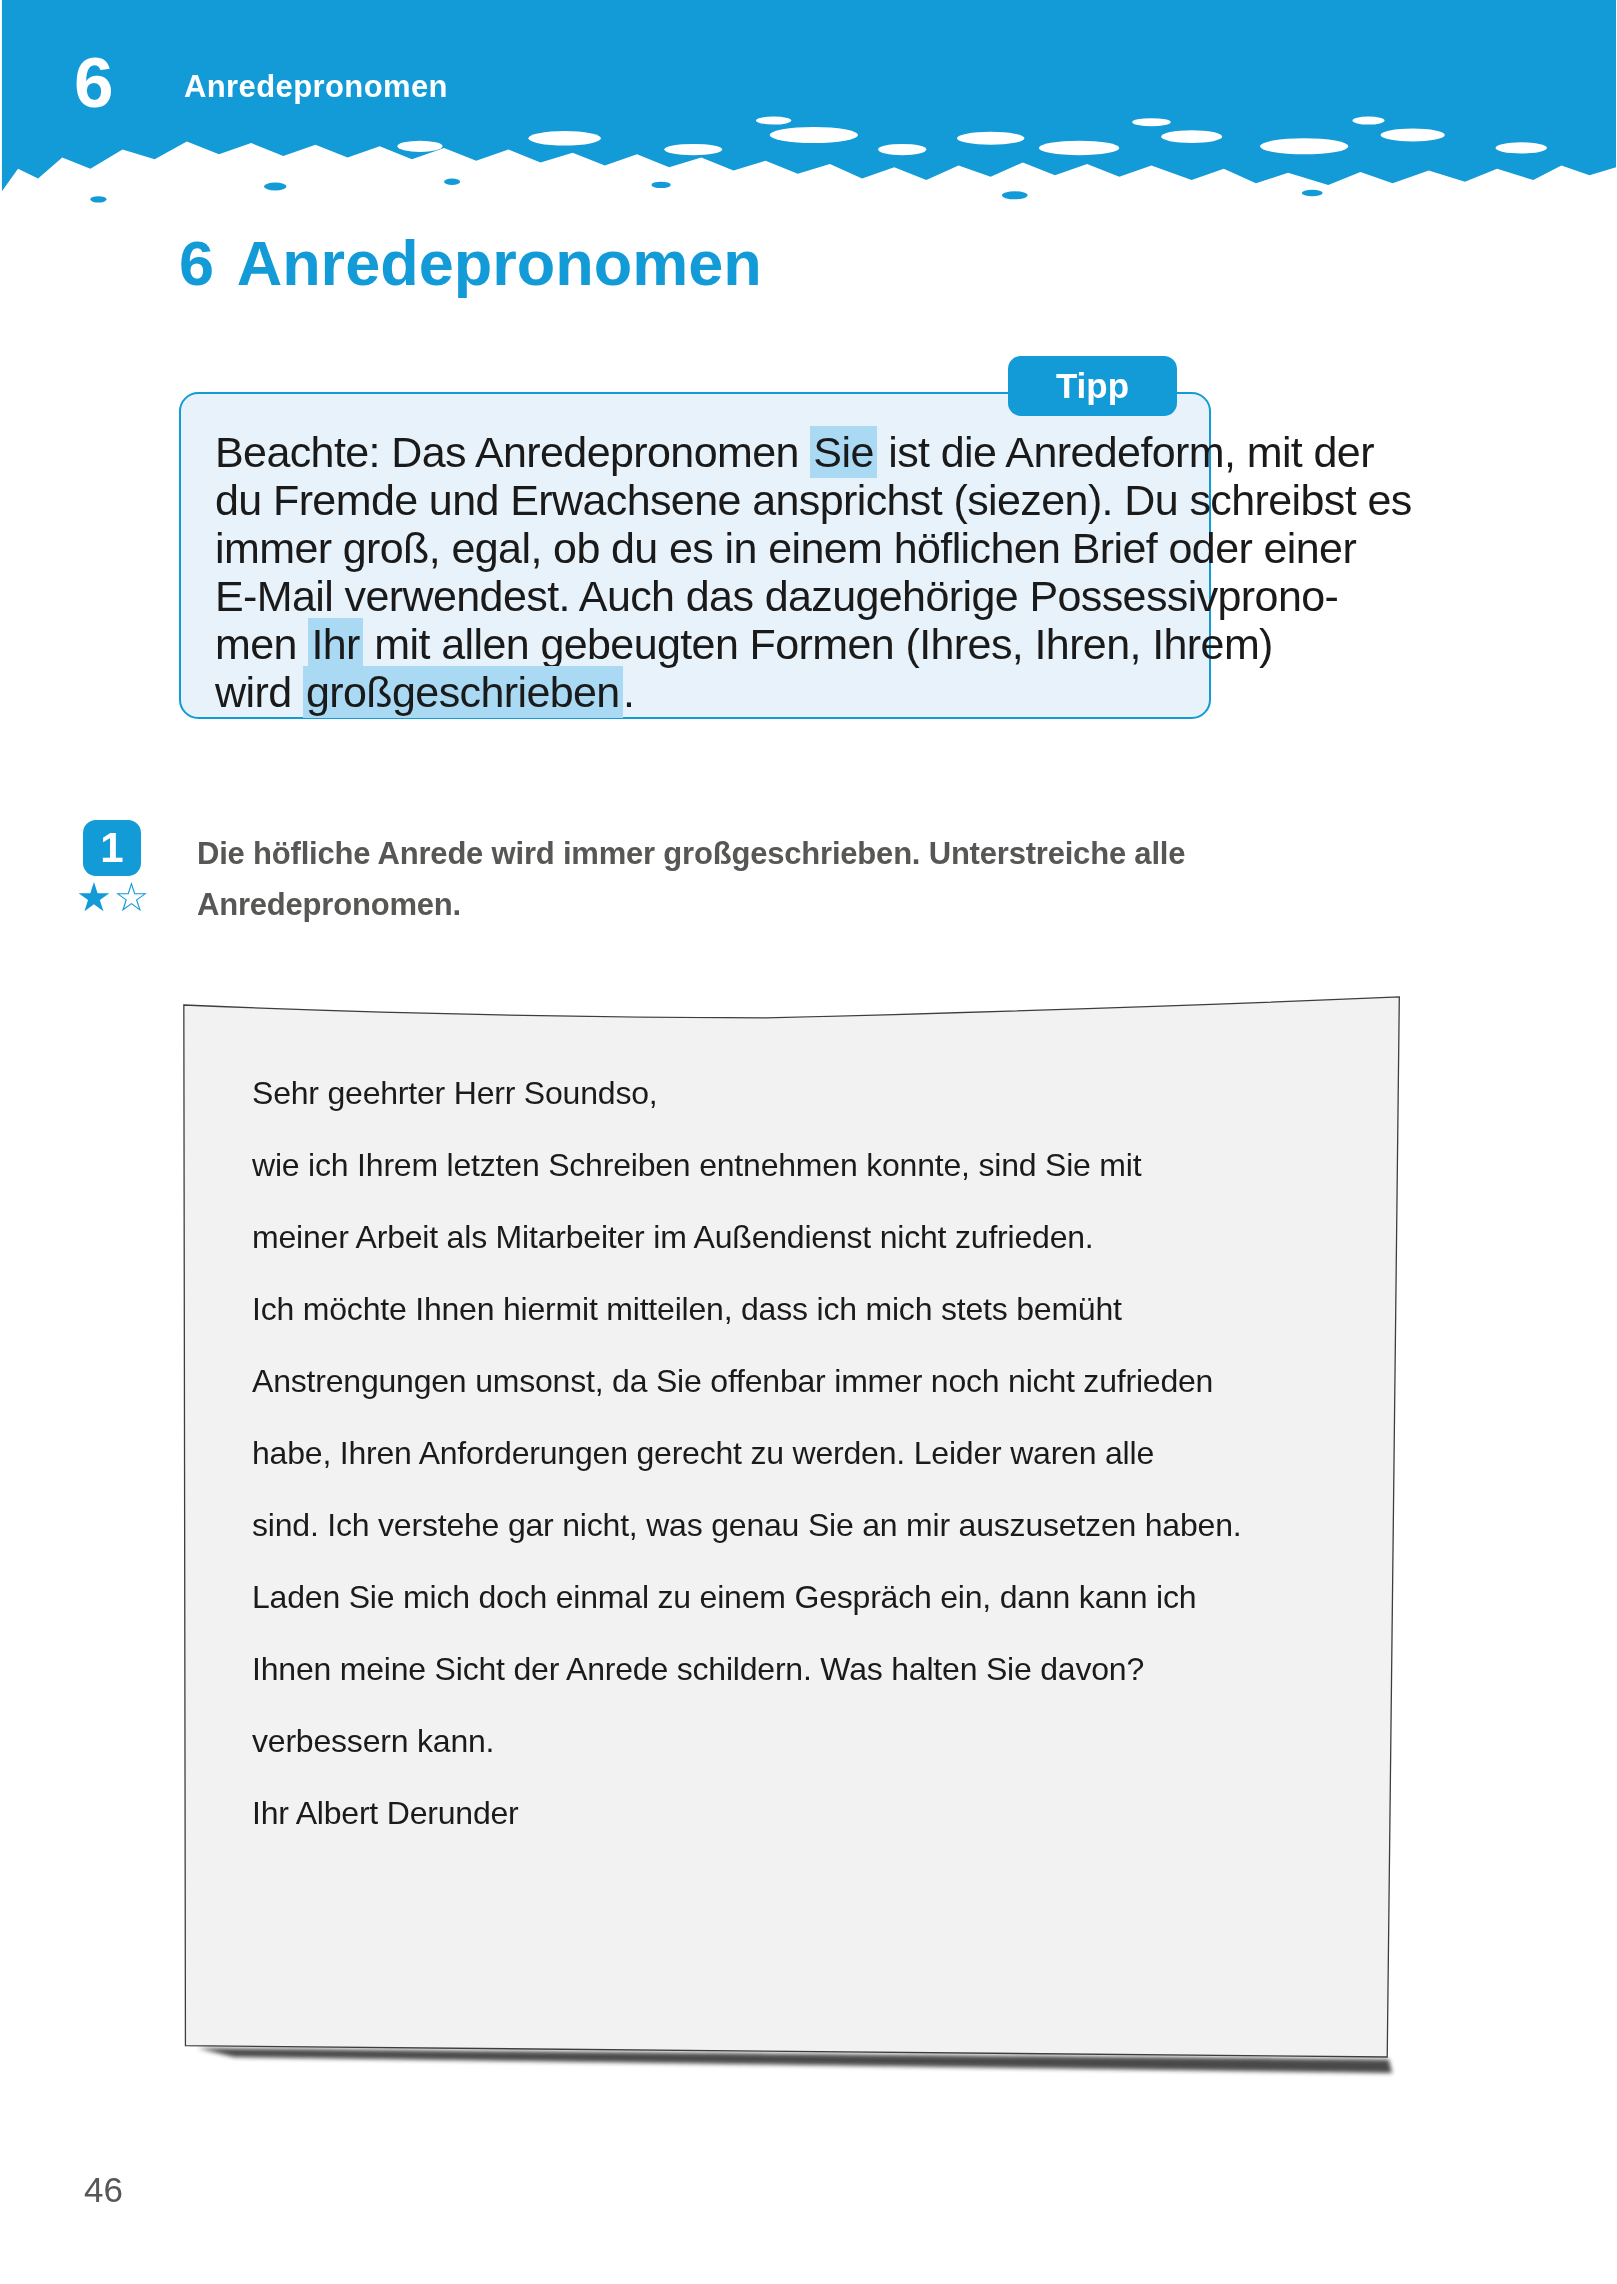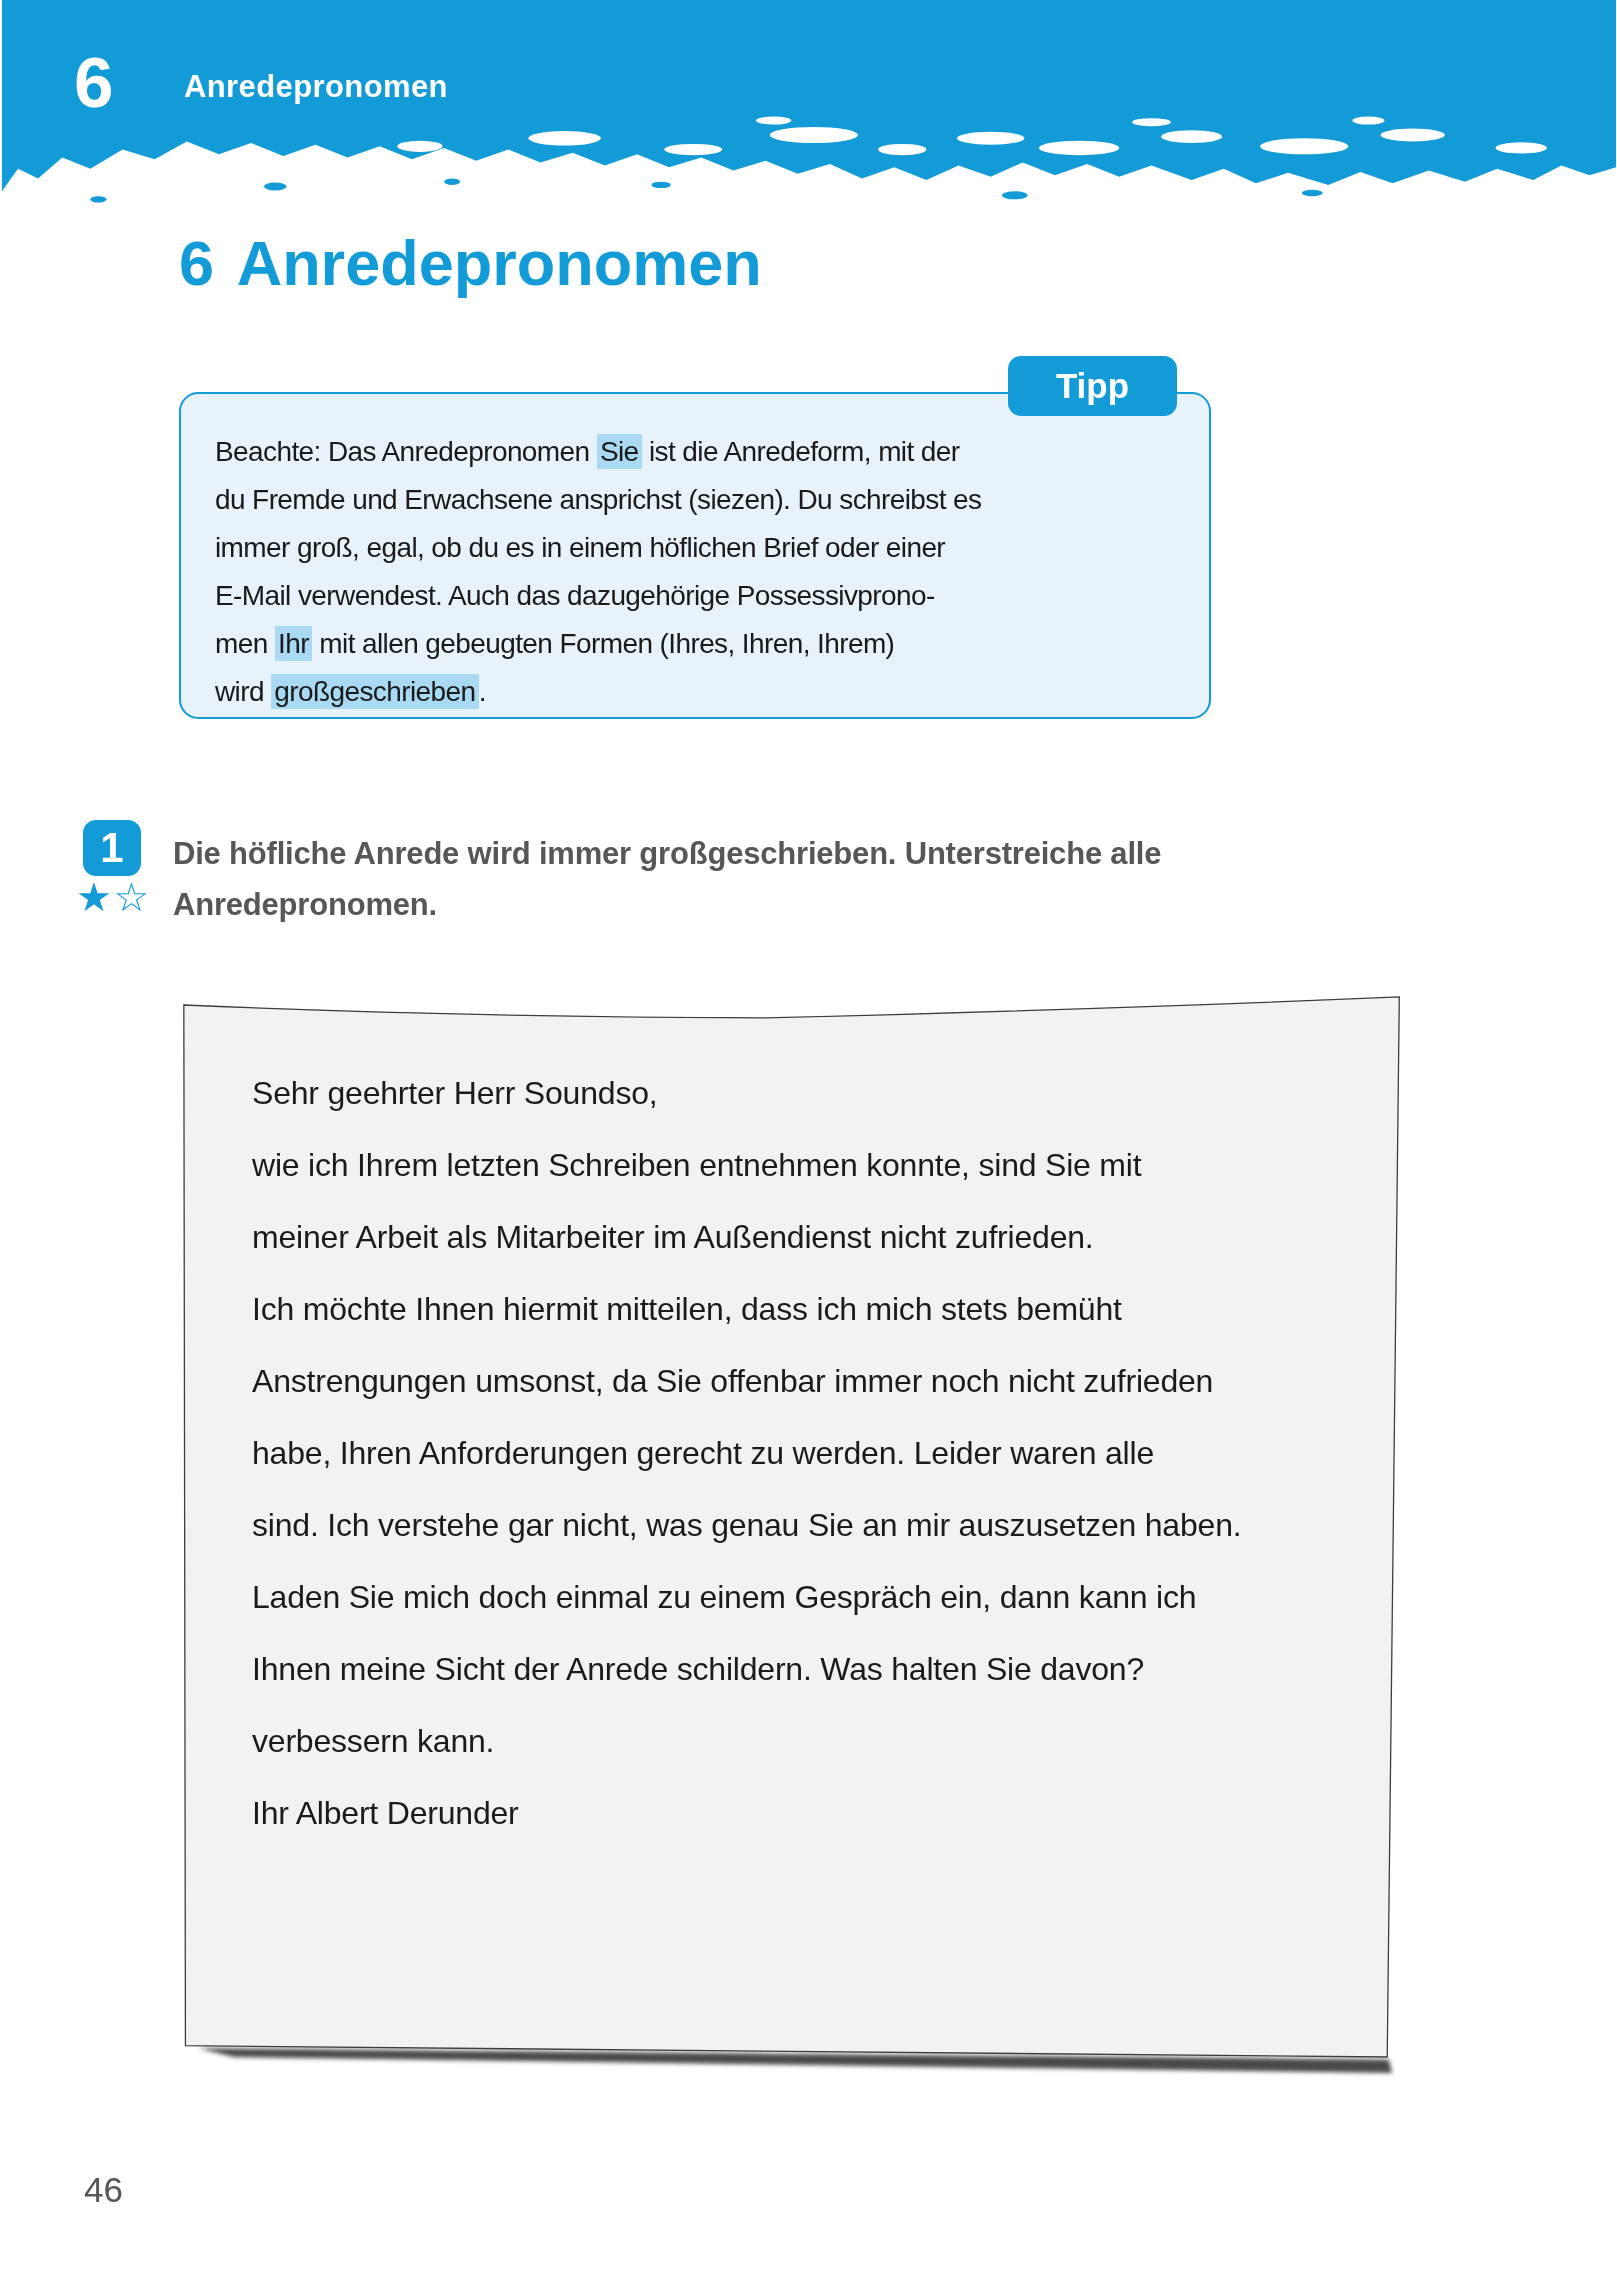--- a/index.html
+++ b/index.html
@@ -45,37 +45,37 @@
     background:var(--tip-bg);border:2.4px solid var(--accent-blue);
     border-radius:19.3px;
   }
   .tip-tab{
     position:absolute;left:827px;top:-38px;width:169px;height:60px;
     background:var(--accent-blue);border-radius:13px;
     color:#fff;font-weight:bold;font-size:35px;line-height:60px;text-align:center;
   }
   .tip-text{
     position:absolute;left:34px;top:34px;right:16px;
-    font-size:28px;line-height:48px;letter-spacing:-0.6px;color:var(--text-dark);
+    font-size:43px;line-height:48px;letter-spacing:-0.6px;color:var(--text-dark);
   }
   .tip-text .line{white-space:nowrap;}
   .tip-text .hl{background:var(--highlight);padding:1.6px 3.2px 2.4px;}
 
   
   .ex-badge{
     position:absolute;left:83px;top:820px;width:58px;height:56px;
     background:var(--accent-blue);border-radius:13px;
     color:#fff;font-weight:bold;font-size:42px;line-height:56px;text-align:center;
   }
   .ex-stars{
     position:absolute;left:76px;top:875px;display:flex;gap:1.6px;
     color:var(--accent-blue);font-size:40px;line-height:1.1;
   }
   .ex-text{
-    position:absolute;left:173px;top:828px;width:1128px;
+    position:absolute;left:197px;top:828px;width:1128px;
     color:var(--text-gray);font-weight:bold;font-size:31px;line-height:51px;
     letter-spacing:-0.2px;
   }
   .ex-text .line{white-space:nowrap;}
 
   
   .letter-wrap{position:absolute;left:121px;top:959px;width:1321px;height:1144px;}
   .letter-wrap svg{position:absolute;top:0;left:0;}
   .paper-shape{fill:var(--paper);stroke:#3d3d3d;stroke-width:1.6;}
   .paper-shadow{fill:#2b2b2b;opacity:.85;}

